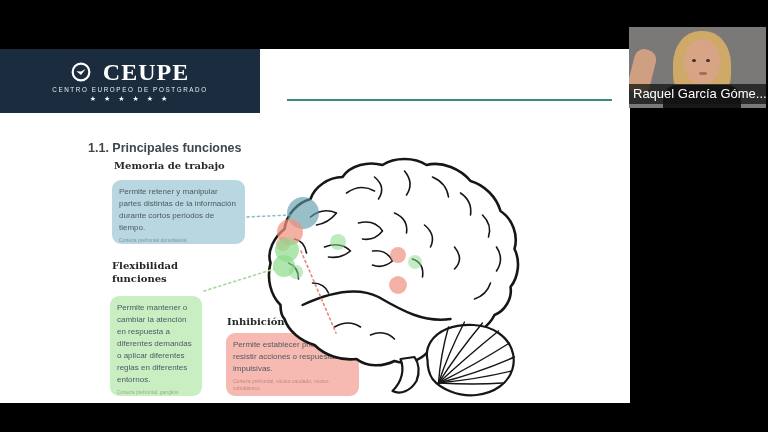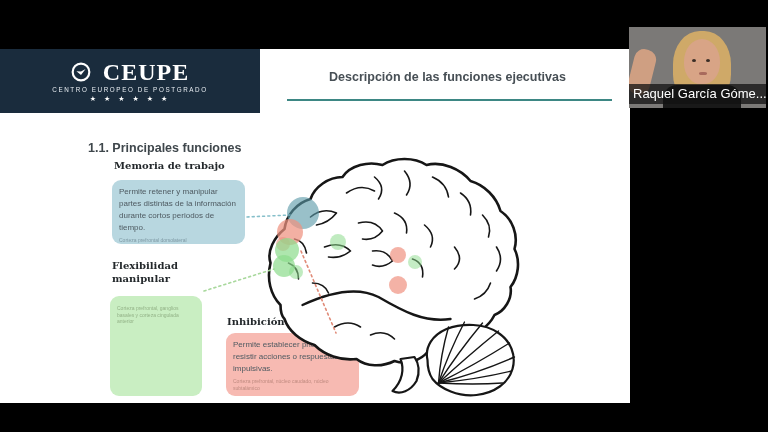--- a/index.html
+++ b/index.html
@@ -81,33 +81,33 @@
         <svg class="logo-icon" viewBox="0 0 24 24">
           <circle cx="12" cy="12" r="10" fill="none" stroke="#ffffff" stroke-width="2.6"></circle>
           <path d="M6.5 11 L12 15.5 L17.5 8.5 L12 11.5 Z" fill="#ffffff"></path>
         </svg>
         <span class="logo-brand">CEUPE</span>
       </div>
       <div class="logo-sub">CENTRO EUROPEO DE POSTGRADO</div>
       <div class="logo-stars">★ ★ ★ ★ ★ ★</div>
     </div>
 
-    <div class="slide-title">Descripción de las funciones ejecutivas</div>
     <div class="title-underline"></div>
 
     <div class="section-heading">1.1. Principales funciones</div>
 
     <div class="fn-heading" id="hd-memoria">Memoria de trabajo</div>
     <div class="fn-box" id="box-memoria">
       <div>Permite retener y manipular partes distintas de la información durante cortos periodos de tiempo.</div>
       <div class="fn-caption">Corteza prefrontal dorsolateral</div>
     </div>
 
-    <div class="fn-heading" id="hd-flex">Flexibilidad manipular</div>
+    <div class="fn-heading" id="hd-flex">Flexibilidad funciones</div>
     <div class="fn-box" id="box-flex">
+      <div>Permite mantener o cambiar la atención en respuesta a diferentes demandas o aplicar diferentes reglas en diferentes entornos.</div>
       <div class="fn-caption">Corteza prefrontal, ganglios basales y corteza cingulada anterior</div>
     </div>
 
     <div class="fn-heading" id="hd-inhib">Inhibición</div>
     <div class="fn-box" id="box-inhib">
       <div>Permite establecer prioridades y resistir acciones o respuestas impulsivas.</div>
       <div class="fn-caption">Corteza prefrontal, núcleo caudado, núcleo subtalámico</div>
     </div>
 
     <div class="brain-wrap">

